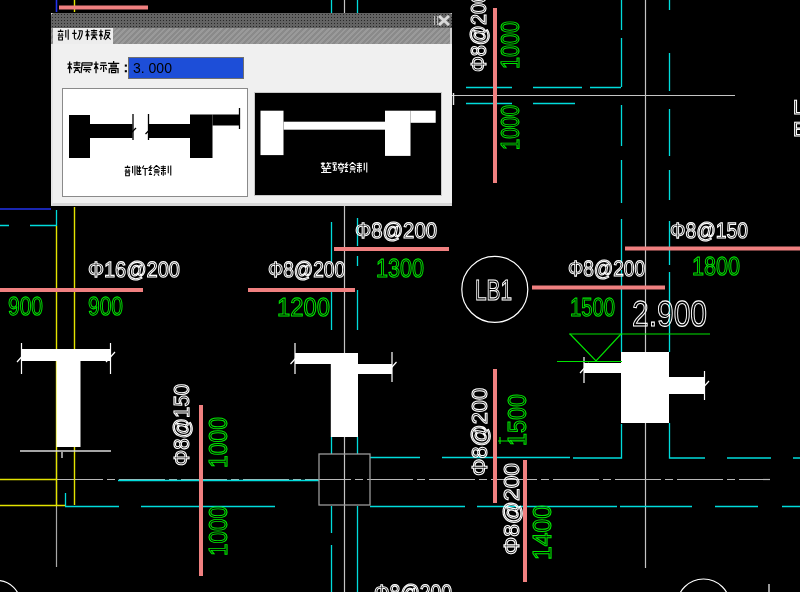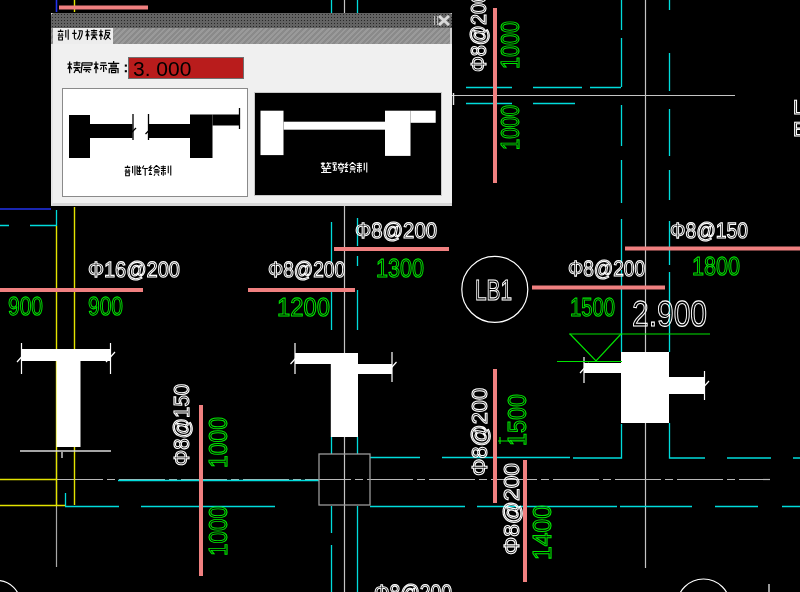--- a/index.html
+++ b/index.html
@@ -319,21 +319,21 @@
             <use href="#c-biao"></use>
           </g>
       <g transform="translate(39.6,0) scale(0.88)">
             <use href="#c-gao"></use>
           </g>
       <g transform="translate(52.5,0) scale(0.88)">
             <use href="#c-colon"></use>
           </g>
     </svg>
 
-    <div style="position:absolute;left:75px;top:13px;width:110px;height:20px;background:#b91c1c;border:1px solid #707070;font-size:21px;color:#000;line-height:21px;padding-left:4px;">3. 000</div>
+    <div style="position:absolute;left:75px;top:13px;width:110px;height:20px;background:#1d4ed8;border:1px solid #707070;font-size:14px;color:#000;line-height:21px;padding-left:4px;">3. 000</div>
 
     <svg width="186" height="109" viewBox="0 0 186 109" style="position:absolute;left:9px;top:44px;">
       <rect x="0.5" y="0.5" width="185" height="108" fill="#ffffff" stroke="#8a8a8a"></rect>
 
       <rect x="7" y="27" width="21" height="43" fill="#000"></rect>
 
       <rect x="28" y="36" width="42.5" height="14" fill="#000"></rect>
 
       <g stroke="#000" stroke-width="1.3" fill="none">
         <path d="M71,26 V52 M86.5,26 V52"></path>

